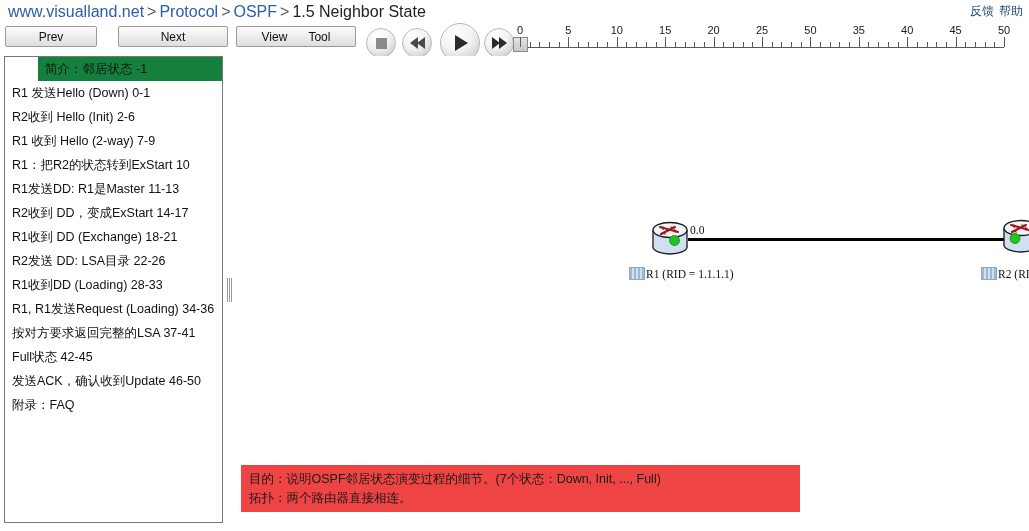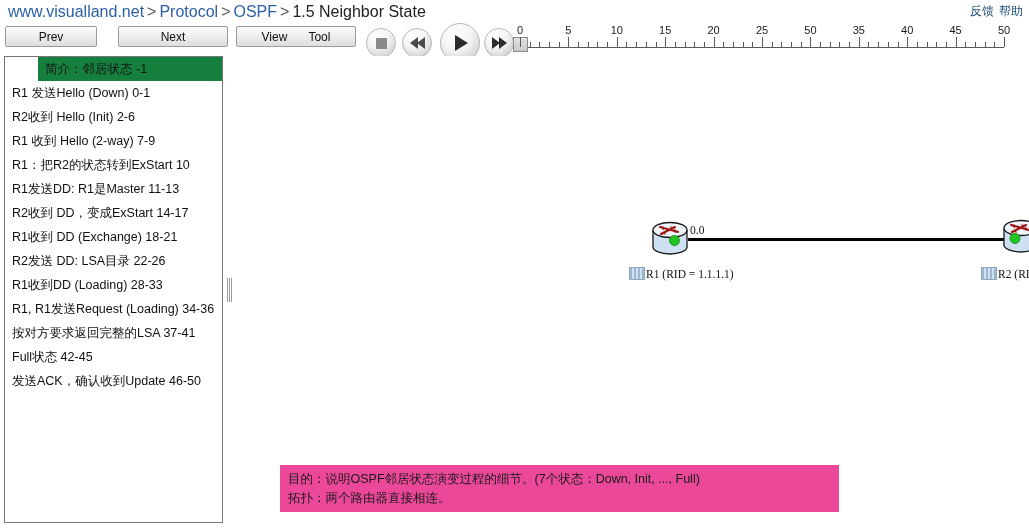--- a/index.html
+++ b/index.html
@@ -136,23 +136,22 @@
   }
   .iface-label {
     position: absolute; left: 457px; top: 168px;
     font-size: 11.5px; color: #111; font-family: "Liberation Serif", serif;
   }
 
   
   .desc {
     position: absolute; left: 241px; top: 465px;
     width: 559px; height: 47px;
-    background: #ec4899;
+    background: #ef4444;
     padding: 5px 8px 0 8px;
-    margin-left: 39px;
   }
   .desc-line { font-size: 12.5px; color: #1a1a1a; line-height: 19px; white-space: nowrap; }
 </style>
 </head>
 <body>
 
 <div id="app">
 
   <div class="breadcrumb">
     <a href="#">www.visualland.net</a><span class="sep">&gt;</span><a href="#">Protocol</a><span class="sep">&gt;</span><a href="#">OSPF</a><span class="sep">&gt;</span><span class="cur">1.5 Neighbor State</span>
@@ -265,20 +264,21 @@
       <div class="s-item">R1：把R2的状态转到ExStart 10</div>
       <div class="s-item">R1发送DD: R1是Master 11-13</div>
       <div class="s-item">R2收到 DD，变成ExStart 14-17</div>
       <div class="s-item">R1收到 DD (Exchange) 18-21</div>
       <div class="s-item">R2发送 DD: LSA目录 22-26</div>
       <div class="s-item">R1收到DD (Loading) 28-33</div>
       <div class="s-item">R1, R1发送Request (Loading) 34-36</div>
       <div class="s-item">按对方要求返回完整的LSA 37-41</div>
       <div class="s-item">Full状态 42-45</div>
       <div class="s-item">发送ACK，确认收到Update 46-50</div>
+      <div class="s-item">附录：FAQ</div>
     </div>
 
   <div class="splitter">
     <div class="grip"></div>
   </div>
 
   <div class="canvas">
     <div class="link-line"></div>
 
     <svg class="router" id="router-1" viewBox="0 0 44 40">

